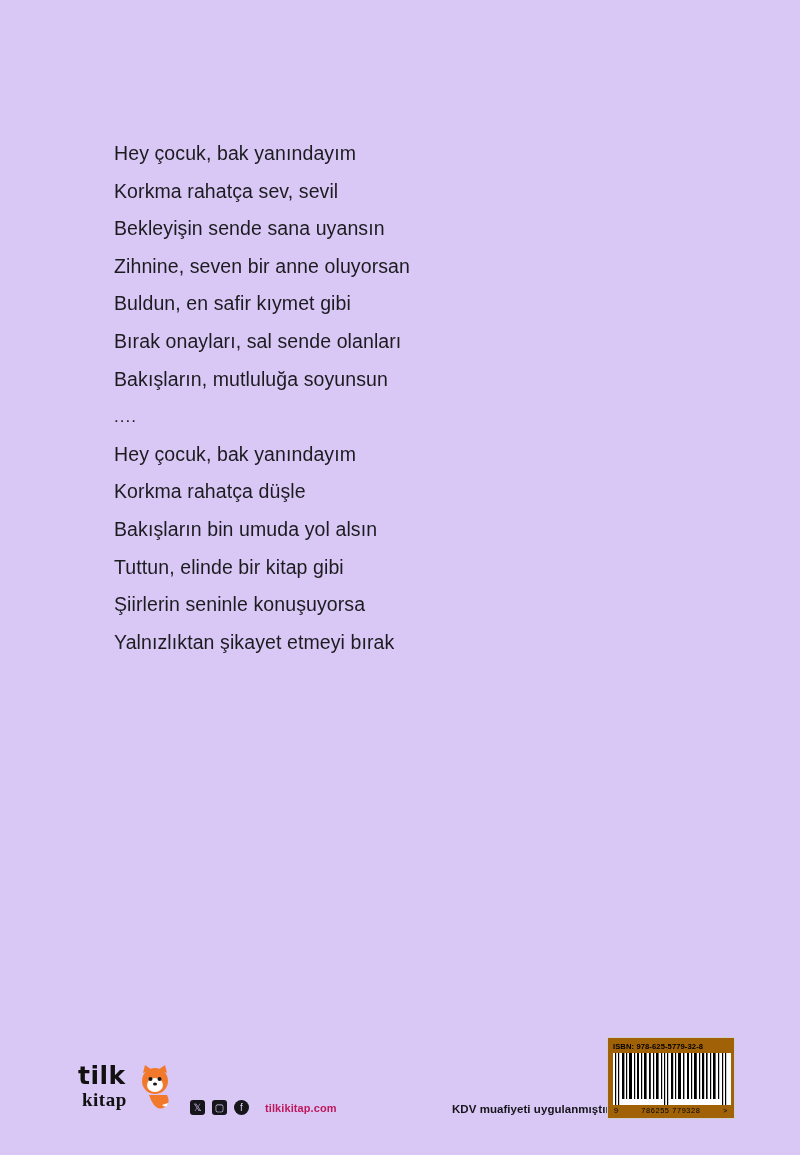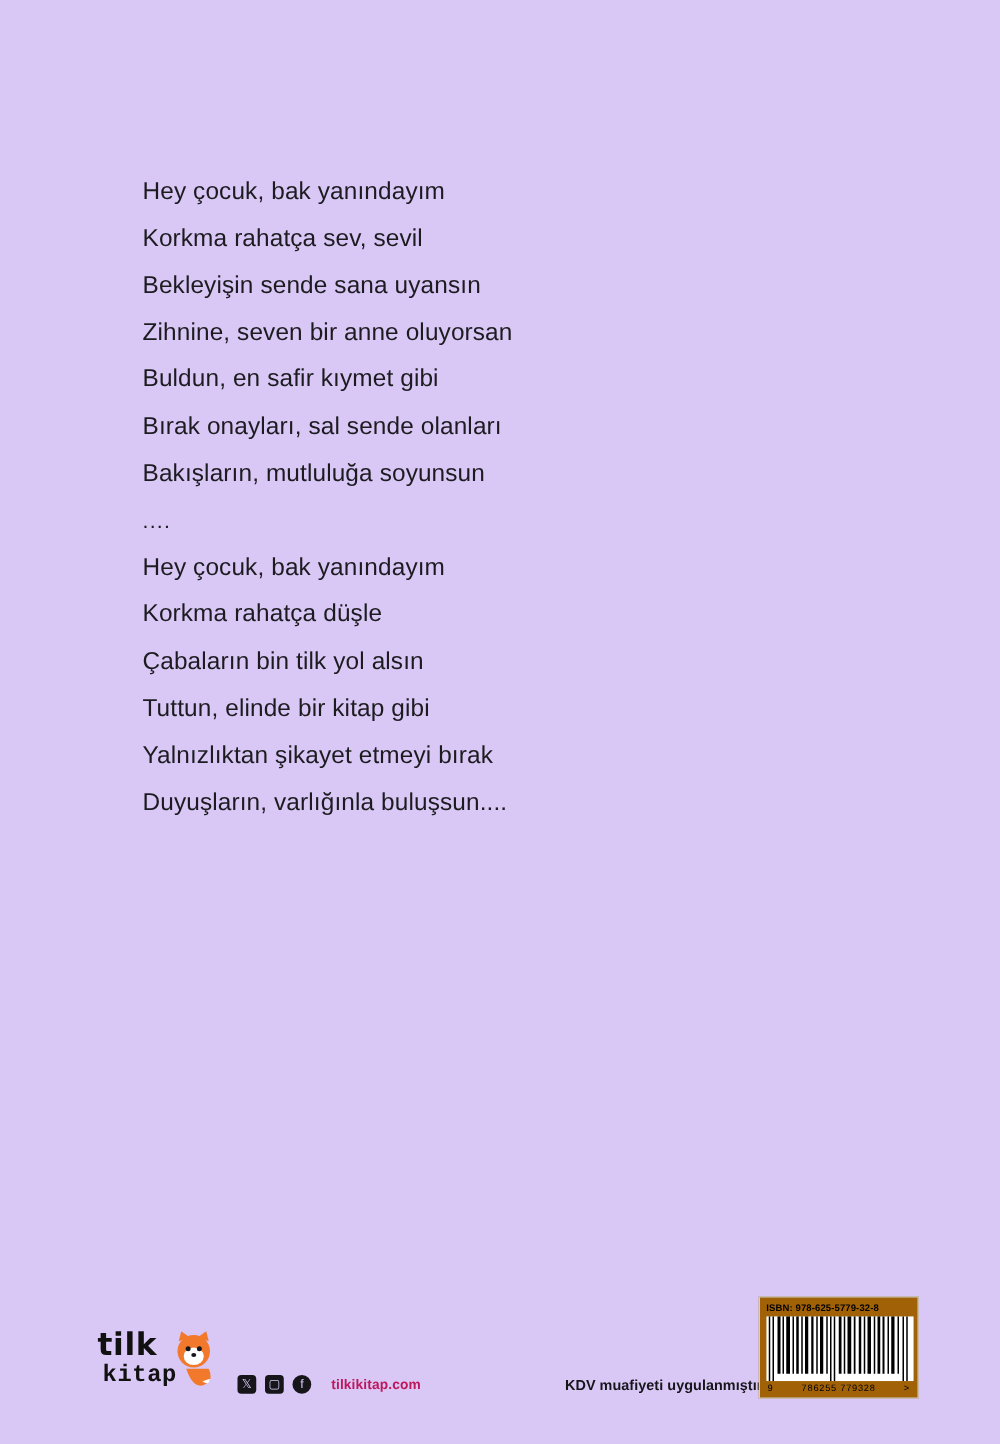--- a/index.html
+++ b/index.html
@@ -67,21 +67,21 @@
     font-weight: bold;
     font-size: 25px;
     color: #111;
     letter-spacing: 0.5px;
     line-height: 26px;
   }
   .logo-word2 {
     position: absolute;
     left: 4px;
     top: 26px;
-    font-family: Liberation Mono, monospace;
+    font-family: Liberation Serif, serif;
     font-weight: bold;
     font-size: 19px;
     color: #111;
     letter-spacing: 0.5px;
     line-height: 22px;
   }
   .logo-fox {
     position: absolute;
     left: 57px;
     top: 2px;
@@ -178,24 +178,24 @@
     <div class="poem-line">Hey çocuk, bak yanındayım</div>
     <div class="poem-line">Korkma rahatça sev, sevil</div>
     <div class="poem-line">Bekleyişin sende sana uyansın</div>
     <div class="poem-line">Zihnine, seven bir anne oluyorsan</div>
     <div class="poem-line">Buldun, en safir kıymet gibi</div>
     <div class="poem-line">Bırak onayları, sal sende olanları</div>
     <div class="poem-line">Bakışların, mutluluğa soyunsun</div>
     <div class="poem-line ellipsis">....</div>
     <div class="poem-line">Hey çocuk, bak yanındayım</div>
     <div class="poem-line">Korkma rahatça düşle</div>
-    <div class="poem-line">Çabaların bin tilk yol alsın</div>
+    <div class="poem-line">Bakışların bin umuda yol alsın</div>
     <div class="poem-line">Tuttun, elinde bir kitap gibi</div>
+    <div class="poem-line">Şiirlerin seninle konuşuyorsa</div>
     <div class="poem-line">Yalnızlıktan şikayet etmeyi bırak</div>
-    <div class="poem-line">Duyuşların, varlığınla buluşsun....</div>
   </div>
 
   <div class="footer">
 
     <div class="logo-block">
       <div class="logo-word">tilk</div>
       <div class="logo-word2">kitap</div>
       <svg class="logo-fox" viewBox="0 0 40 48">
         <ellipse cx="20" cy="16" rx="13" ry="13" fill="#f2792b"></ellipse>
         <path d="M8 8 L10 0 L17 5 Z" fill="#f2792b"></path>

